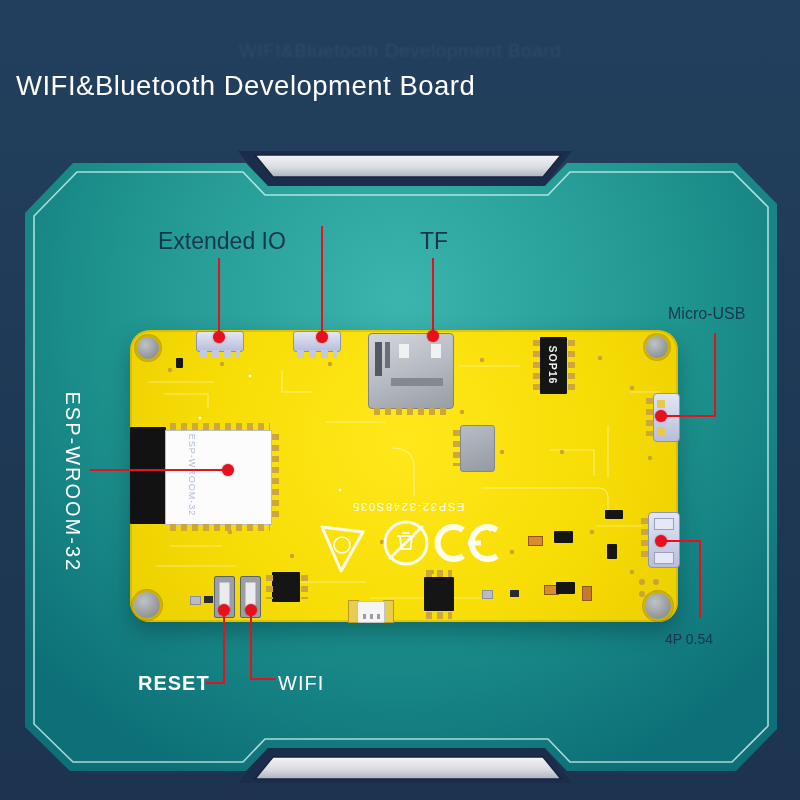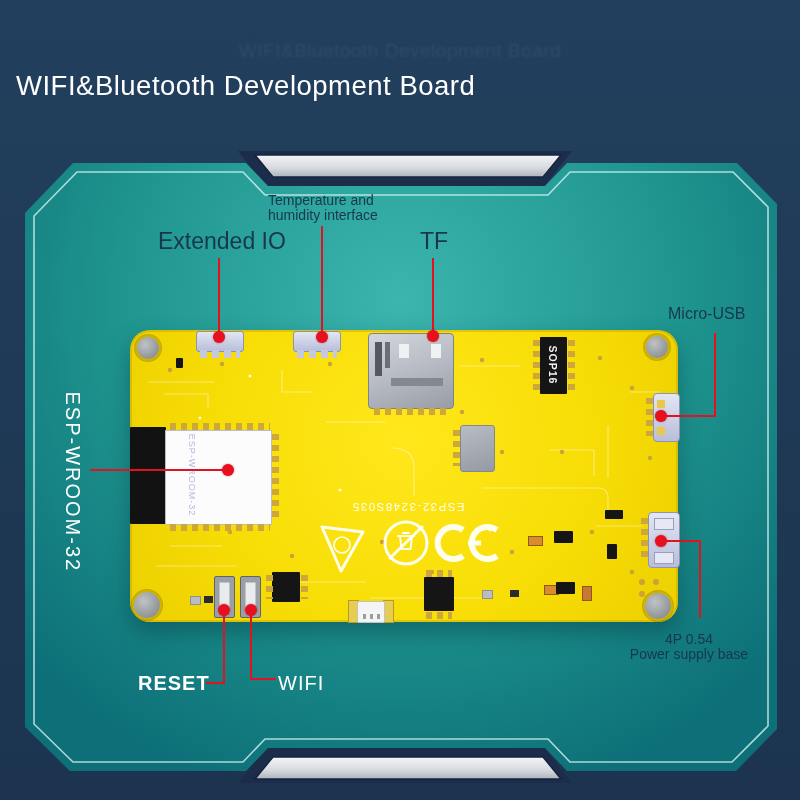--- a/index.html
+++ b/index.html
@@ -248,33 +248,28 @@
   <div class="rl" style="left:250px;top:612px;width:2px;height:68px;"></div>
   <div class="rl" style="left:250px;top:678px;width:26px;height:2px;"></div>
   <div class="dot" style="left:245px;top:604px;"></div>
 
   <div class="rl" style="left:661px;top:540px;width:40px;height:2px;"></div>
   <div class="rl" style="left:699px;top:540px;width:2px;height:78px;"></div>
   <div class="dot" style="left:655px;top:535px;"></div>
 
   <div class="lbl big" style="left:158px;top:228px;">Extended IO</div>
 
-  <div class="lbl" style="left:268px;top:193px;font-size:14px;line-height:15px;">
-    <div>Temperature and</div>
-    <div>humidity interface</div>
-  </div>
 
   <div class="lbl big" style="left:420px;top:228px;">TF</div>
 
   <div class="lbl" style="left:668px;top:305px;font-size:16px;">Micro-USB</div>
 
   <div class="lbl white vtext" style="left:-16px;top:468px;width:176px;text-align:center;transform:rotate(90deg);font-size:20px;letter-spacing:2px;">ESP-WROOM-32</div>
 
   <div class="lbl white" style="left:138px;top:672px;font-size:20px;letter-spacing:1px;font-weight:bold;">RESET</div>
 
   <div class="lbl white" style="left:278px;top:672px;font-size:20px;letter-spacing:1px;">WIFI</div>
 
   <div class="lbl" style="left:600px;top:632px;width:178px;text-align:center;font-size:14px;line-height:15px;">
     <div>4P 0.54</div>
-    <div>Power supply base</div>
   </div>
 
 </div>
 
 </body></html>

